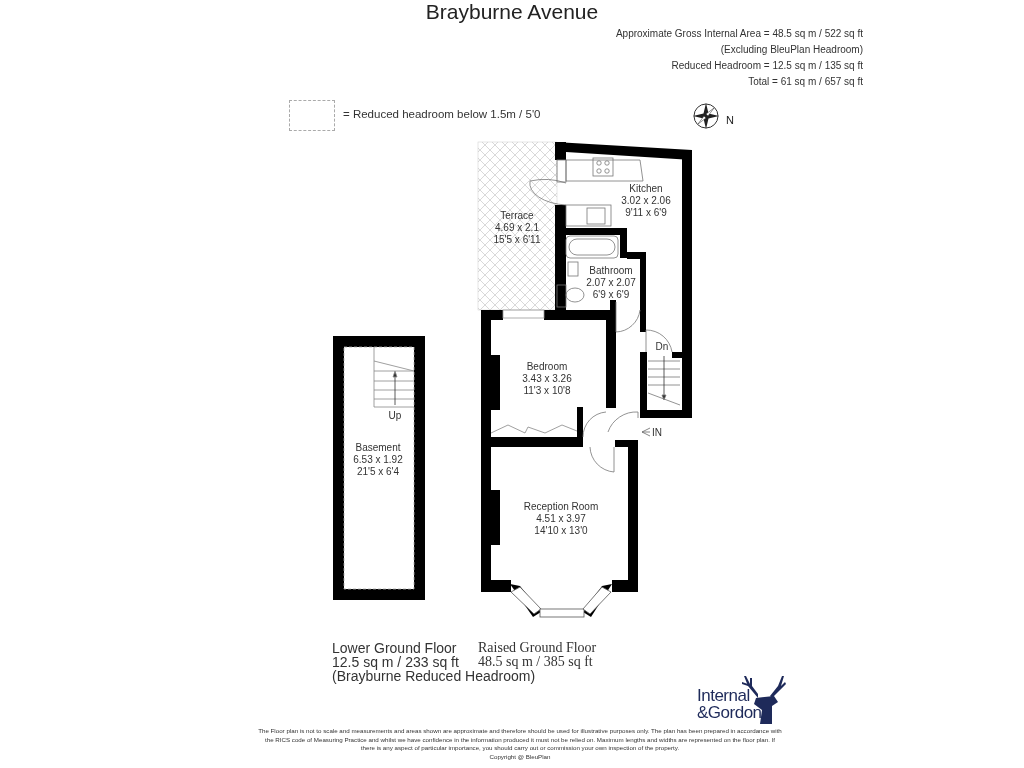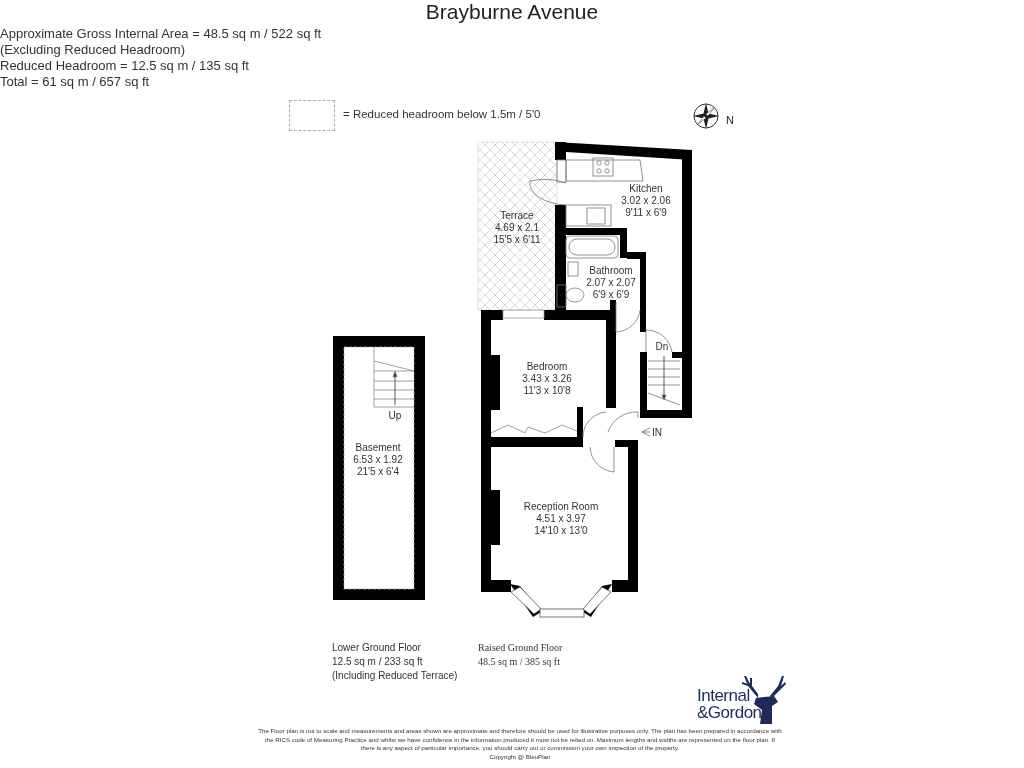--- a/index.html
+++ b/index.html
@@ -1,32 +1,32 @@
 <!DOCTYPE html>
 <html><head>
 <meta charset="utf-8">
 <style>
   html,body{margin:0;padding:0;background:#fff;}
   body{width:1024px;height:768px;position:relative;overflow:hidden;font-family:"Liberation Sans",sans-serif;color:#222;}
   .abs{position:absolute;}
   .title{left:0;width:1024px;top:0;text-align:center;font-size:21px;color:#222;}
-  .sub{left:0;width:863px;text-align:left;font-size:13px;color:#333;line-height:14px;}
+  .sub{left:0;width:863px;text-align:right;font-size:10px;color:#333;line-height:14px;}
   .legend-box{left:289px;top:100px;width:46px;height:31px;border:1px dashed #aaa;box-sizing:border-box;}
   .legend-text{left:343px;top:108px;font-size:11.5px;color:#333;text-align:right;}
-  .caption{font-size:10px;color:#333;line-height:14px;}
+  .caption{font-size:14px;color:#333;line-height:14px;}
   .disclaimer{left:230px;width:580px;top:727px;text-align:center;font-size:6.2px;line-height:8.5px;color:#333;}
   .brand{left:697px;top:687px;font-size:17px;line-height:17px;color:#1e2a5a;letter-spacing:-0.5px;}
   svg text{font-family:"Liberation Sans",sans-serif;}
 </style>
 </head>
 <body>
 
 <div class="abs title">Brayburne Avenue</div>
 <div class="abs sub" style="top:27px">Approximate Gross Internal Area = 48.5 sq m / 522 sq ft</div>
-<div class="abs sub" style="top:43px">(Excluding Reduced Headroom)</div>
+<div class="abs sub" style="top:43px">(Excluding BleuPlan Headroom)</div>
 <div class="abs sub" style="top:59px">Reduced Headroom = 12.5 sq m / 135 sq ft</div>
 <div class="abs sub" style="top:75px">Total = 61 sq m / 657 sq ft</div>
 
 <div class="abs legend-box"></div>
 <div class="abs legend-text">= Reduced headroom below 1.5m / 5'0</div>
 
 <div class="abs" style="left:690px;top:100px;width:50px;height:32px;">
   <svg width="50" height="32" viewBox="0 0 50 32">
     <circle cx="16" cy="16" r="12" fill="none" stroke="#333" stroke-width="1"></circle>
     <polygon points="16,3 18.5,13.5 29,16 18.5,18.5 16,29 13.5,18.5 3,16 13.5,13.5" fill="#222"></polygon>
@@ -190,21 +190,21 @@
 
     <text x="662" y="350">Dn</text>
     <text x="395" y="419">Up</text>
     <text x="657" y="436">IN</text>
   </g>
 </svg>
 
 <div class="abs caption" style="left:332px;top:641px;">
   <div>Lower Ground Floor</div>
   <div>12.5 sq m / 233 sq ft</div>
-  <div>(Including Reduced Terrace)</div>
+  <div>(Brayburne Reduced Headroom)</div>
 </div>
 <div class="abs caption" style="left:478px;top:641px;font-family:Liberation Serif, serif;">
   <div>Raised Ground Floor</div>
   <div>48.5 sq m / 385 sq ft</div>
 </div>
 
 <div class="abs brand">
   <div>Internal</div>
   <div>&amp;Gordon</div>
 </div>

